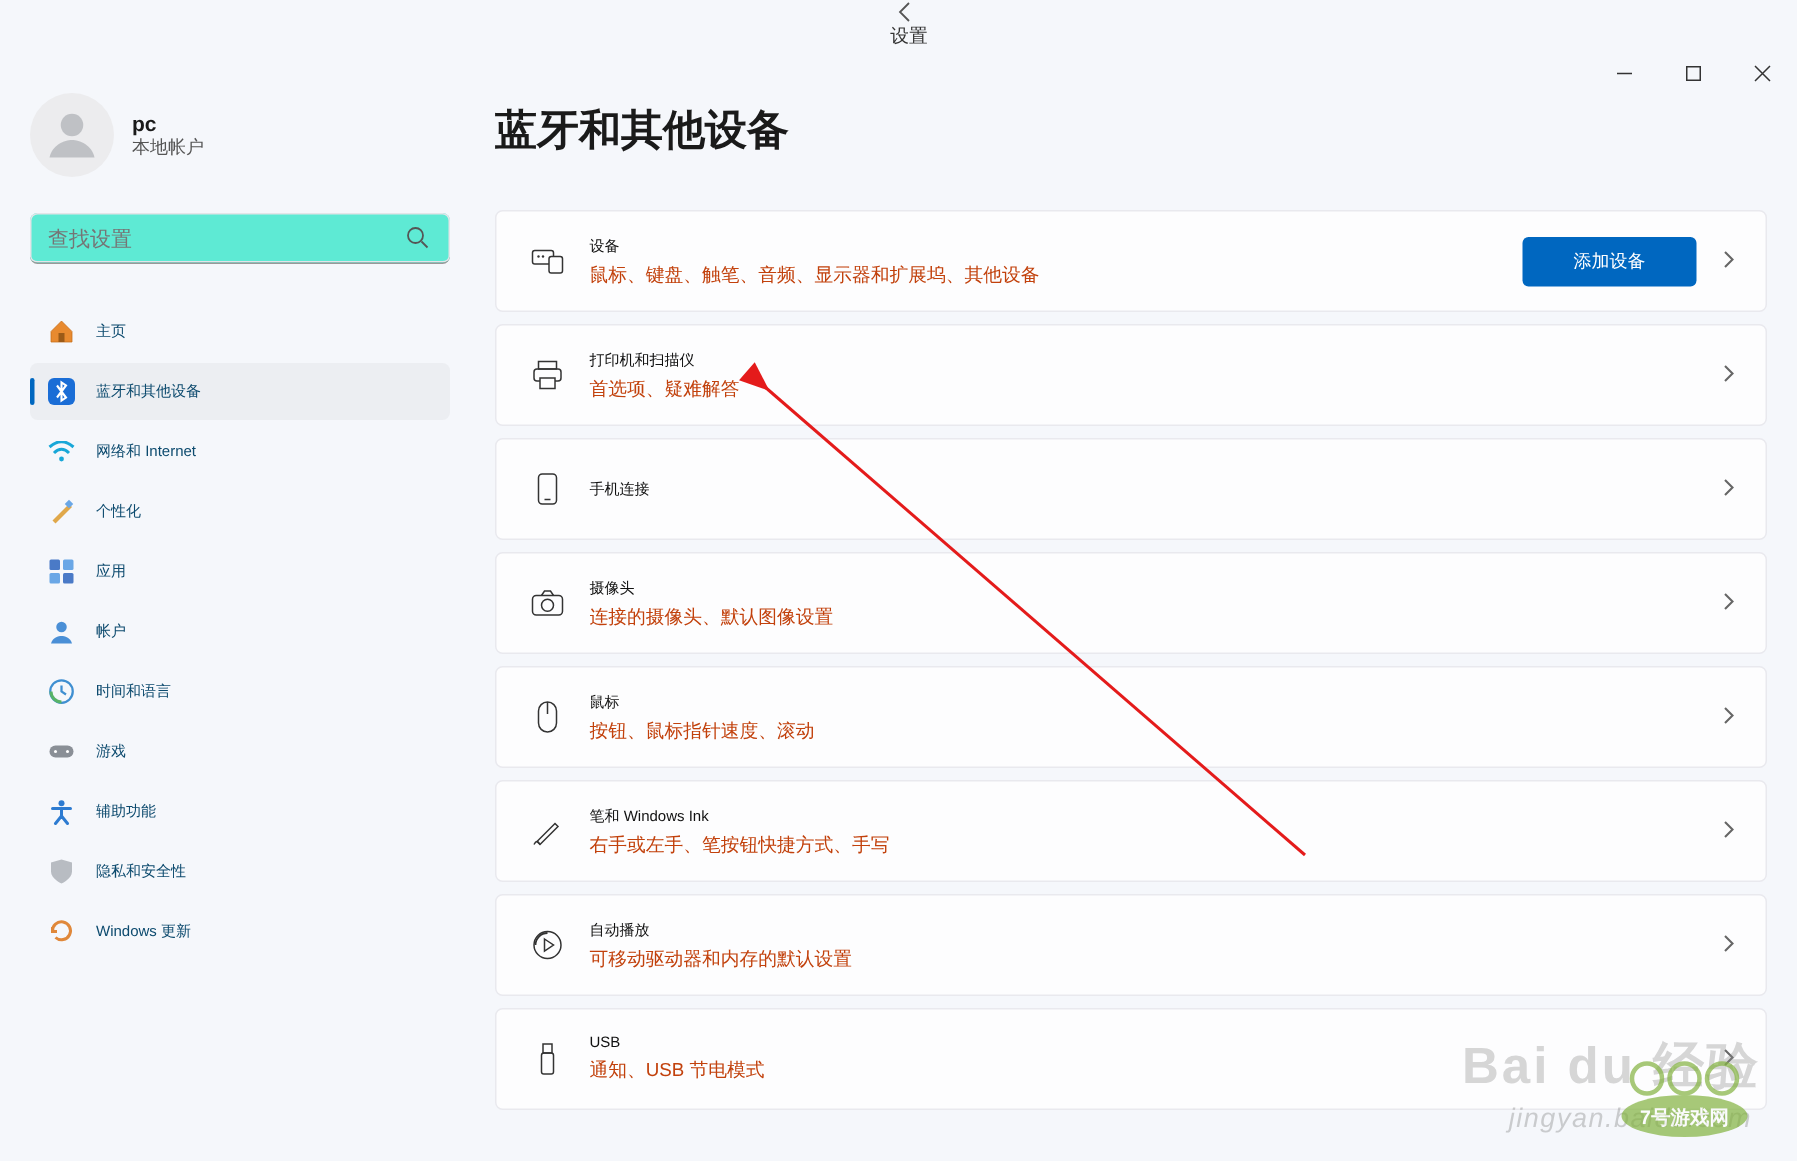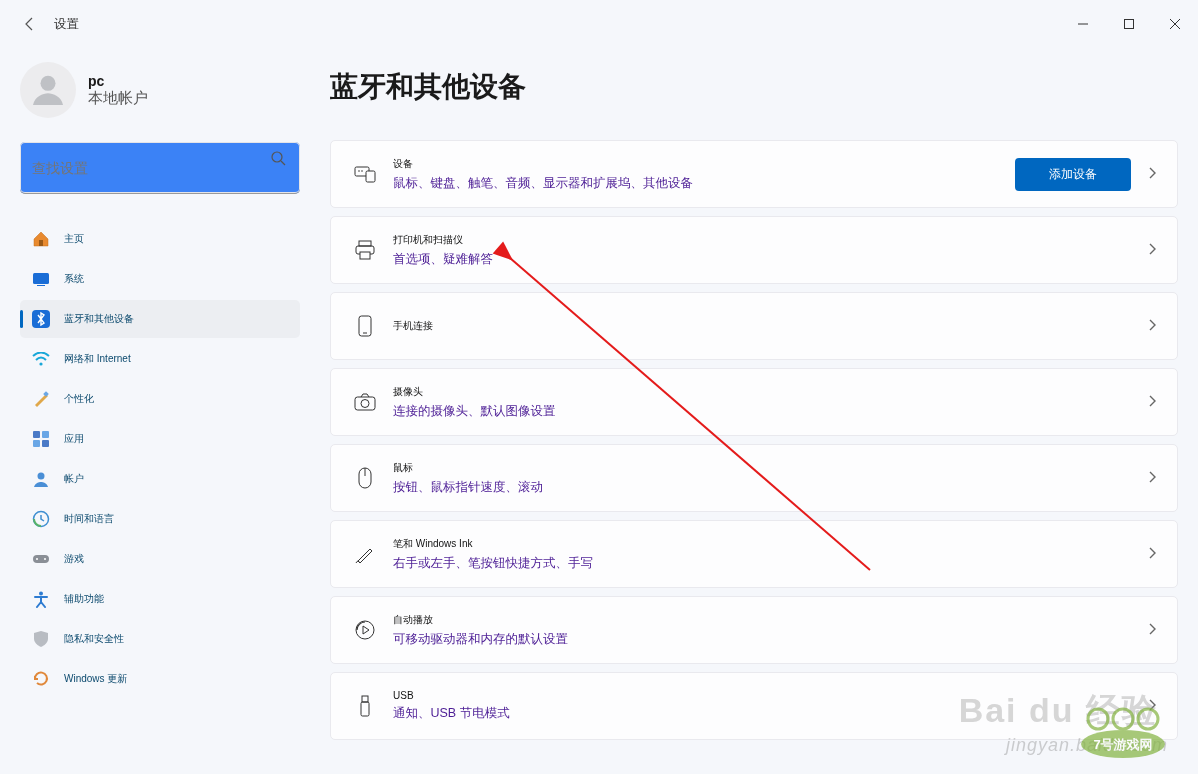--- a/index.html
+++ b/index.html
@@ -12,20 +12,21 @@
     width: 1198px;
     height: 774px;
     position: relative;
   }
   
   .titlebar {
     display: flex;
     align-items: center;
     height: 48px;
     padding-left: 10px;
+    flex-direction: column;
   }
   .back-btn {
     width: 40px; height: 40px;
     display:flex; align-items:center; justify-content:center;
     color:#555;
   }
   .titlebar-title { font-size: 12.5px; color:#333; margin-left:4px; }
   .window-controls {
     margin-left: auto;
     display: flex;
@@ -49,32 +50,32 @@
     margin-bottom: 24px;
     margin-top: 10px;
   }
   .avatar {
     width: 56px; height: 56px; border-radius:50%;
     background:#ececee;
     display:flex; align-items:center; justify-content:center;
   }
   .avatar svg { width:40px; height:40px; }
   .user-name { font-size:14px; font-weight:700; }
-  .user-sub { font-size:15px; color:#555; }
+  .user-sub { font-size:12px; color:#555; }
   .search-wrap {
     position:relative;
     margin-bottom: 26px;
   }
   .search {
     width: 280px;
-    height: 52px;
+    height: 34px;
     border: none;
     border-bottom: 1px solid #999;
     border-radius: 5px;
-    background: #3b82f6;
+    background: #5eead4;
     padding: 0 39px 0 12px;
     font-size: 14px;
     outline:none;
     box-shadow: 0 0 0 1px #e4e4e8 inset;
   }
   .search-icon {
     position:absolute; right:14px; top:8px; color:#555;
   }
   .nav { display:flex; flex-direction:column; gap:2px; }
   .nav-item {
@@ -120,21 +121,21 @@
     margin-bottom: 4px;
     cursor:pointer;
   }
   .card-icon {
     width: 28px; display:flex; align-items:center; justify-content:center;
     color:#333;
     margin-right: 14px;
   }
   .card-text { flex:1; }
   .card-title { font-size: 10px; color:#111; }
-  .card-sub { font-size: 12.5px; color:#4c1d95; margin-top:4px; }
+  .card-sub { font-size: 12.5px; color:#c2410c; margin-top:4px; }
   .add-btn {
     background:#0067c0;
     color:#fff;
     border:none;
     border-radius:4px;
     font-size:12px;
     padding: 8px 34px;
     margin-right: 16px;
     cursor:pointer;
   }
@@ -147,21 +148,21 @@
     left:0; top:0;
   }
   .watermark1 {
     position:absolute; right:30px; bottom:18px;
     font-size:18px; color:rgba(120,120,120,0.35);
     font-style:italic;
     letter-spacing:1px;
     pointer-events:none;
   }
   .watermark2 {
-    position:absolute; right:40px; bottom:40px;
+    position:absolute; right:24px; bottom:40px;
     font-size:34px; font-weight:700;
     color:rgba(140,140,140,0.35);
     letter-spacing:2px;
     pointer-events:none;
   }
   .watermark3 {
     position:absolute; right:20px; bottom:12px;
     pointer-events:none;
     opacity:0.7;
   }
@@ -222,29 +223,20 @@
     <div class="nav">
       <div class="nav-item">
         <span class="nav-icon">
             <svg width="18" height="18" viewBox="0 0 18 18">
               <path d="M2 9 L9 2 L16 9 V16 H2 Z" fill="#e88a2f" stroke="#c56e1a" stroke-width="0.5"></path>
               <rect x="7" y="10" width="4" height="6" fill="#9b5a17"></rect>
             </svg>
           </span>
         <span>主页</span>
       </div>
-      <div class="nav-item">
-        <span class="nav-icon">
-            <svg width="18" height="14" viewBox="0 0 18 14">
-              <rect x="1" y="1" width="16" height="11" rx="1.5" fill="#1a6dd6"></rect>
-              <rect x="5" y="13" width="8" height="1" fill="#1a6dd6"></rect>
-            </svg>
-          </span>
-        <span>系统</span>
-      </div>
       <div class="nav-item active">
         <span class="nav-icon">
             <svg width="18" height="18" viewBox="0 0 18 18">
               <rect width="18" height="18" rx="4" fill="#1a6dd6"></rect>
               <path d="M6 5 L12 13 L9 15 V3 L12 5 L6 13" stroke="#fff" stroke-width="1.4" fill="none"></path>
             </svg>
           </span>
         <span>蓝牙和其他设备</span>
       </div>
       <div class="nav-item">

